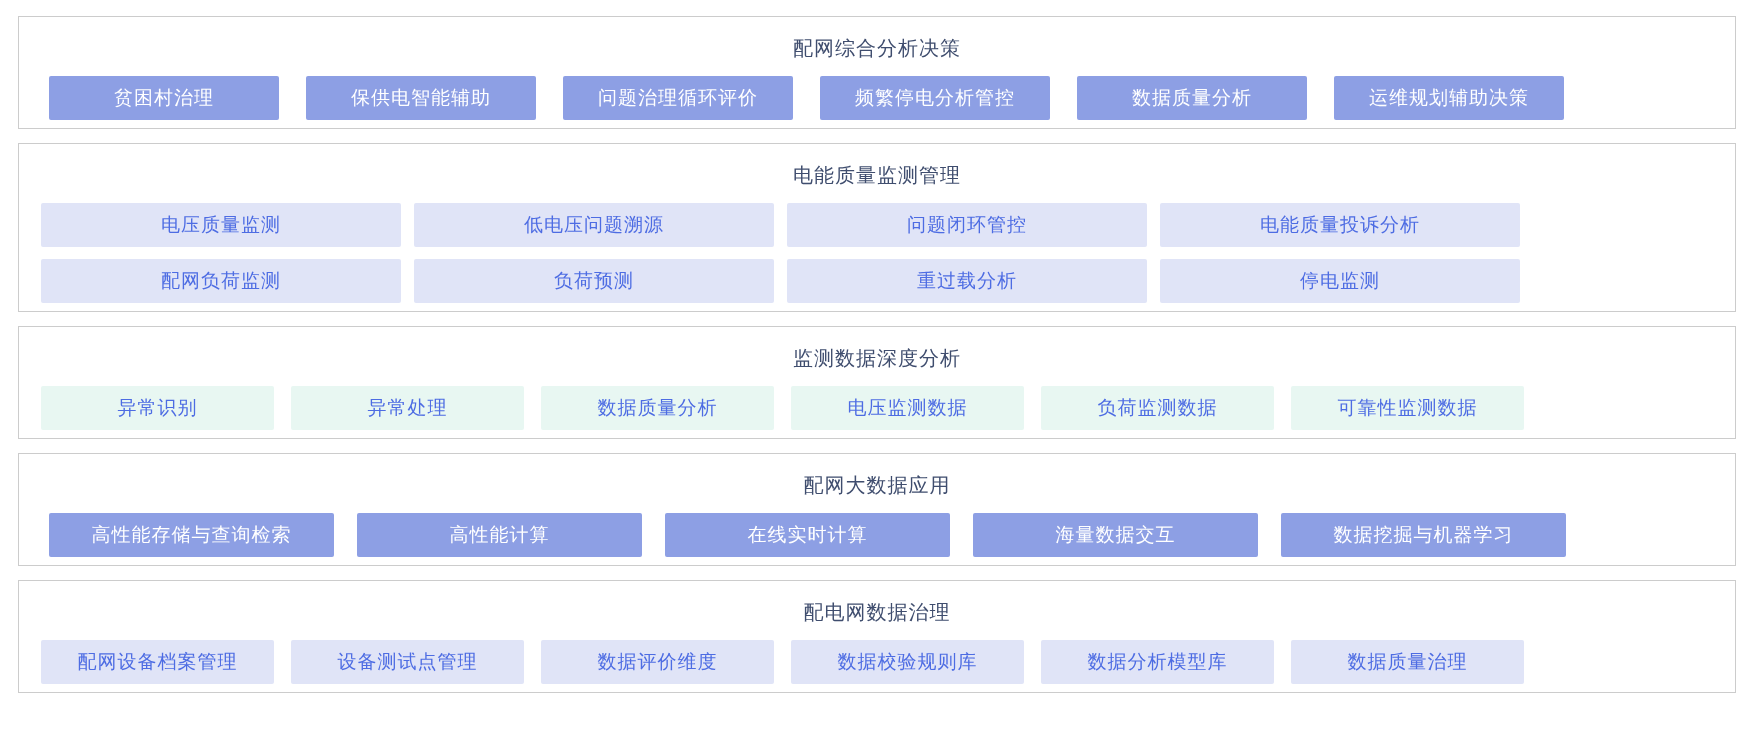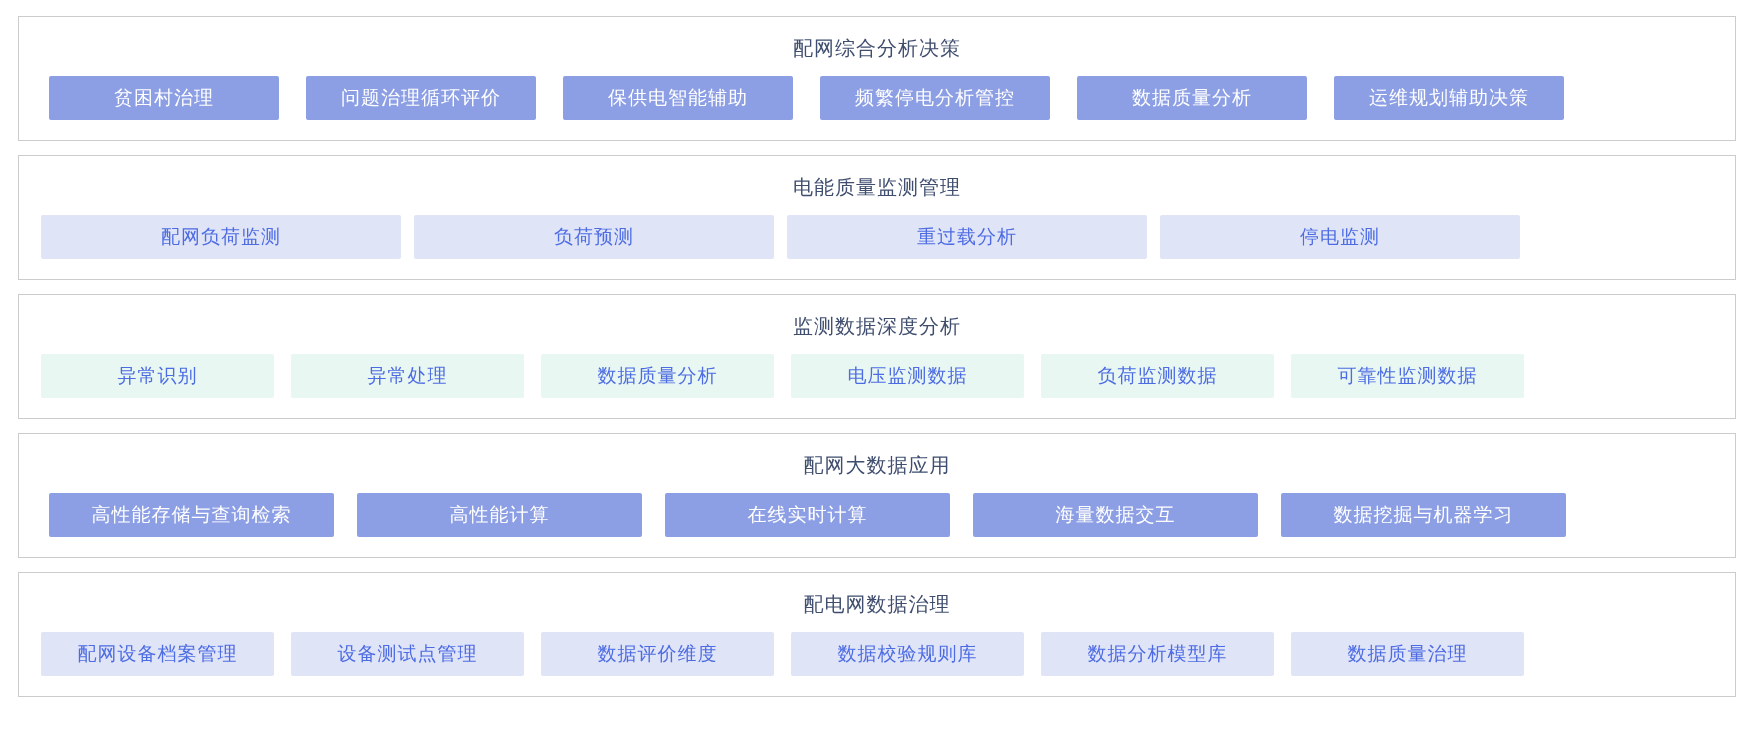--- a/index.html
+++ b/index.html
@@ -15,21 +15,21 @@
   html,body{margin:0;padding:0;background:#ffffff;}
   body{
     width:1754px;height:751px;
     padding:16px 18px;
     font-family:"Liberation Sans","DejaVu Sans",sans-serif;
   }
   .panel{
     border:1px solid var(--panel-border);
     background:#ffffff;
     margin-bottom:14px;
-    padding:12px 22px 20px 22px;
+    padding:12px 22px 8px 22px;
   }
   .panel-title{
     text-align:center;
     font-size:20px;
     font-weight:500;
     color:var(--title-text);
     margin:6px 0 14px 0;
     letter-spacing:1px;
   }
   .row{
@@ -59,30 +59,36 @@
   .s4 .row{gap:15px;} .s4 .btn{width:285px;}
   .s5 .row{gap:17px;} .s5 .btn{width:233px;}
 </style>
 </head>
 <body>
 
 <div class="panel s1 solid">
   <div class="panel-title">配网综合分析决策</div>
   <div class="row">
     <div class="btn">贫困村治理</div>
+    <div class="btn">保供电智能辅助</div>
     <div class="btn">问题治理循环评价</div>
-    <div class="btn">保供电智能辅助</div>
     <div class="btn">频繁停电分析管控</div>
     <div class="btn">数据质量分析</div>
     <div class="btn">运维规划辅助决策</div>
   </div>
 </div>
 
 <div class="panel s2 lavender">
   <div class="panel-title">电能质量监测管理</div>
+  <div class="row">
+    <div class="btn">电压质量监测</div>
+    <div class="btn">低电压问题溯源</div>
+    <div class="btn">问题闭环管控</div>
+    <div class="btn">电能质量投诉分析</div>
+  </div>
   <div class="row">
     <div class="btn">配网负荷监测</div>
     <div class="btn">负荷预测</div>
     <div class="btn">重过载分析</div>
     <div class="btn">停电监测</div>
   </div>
 </div>
 
 <div class="panel s3 mint">
   <div class="panel-title">监测数据深度分析</div>

